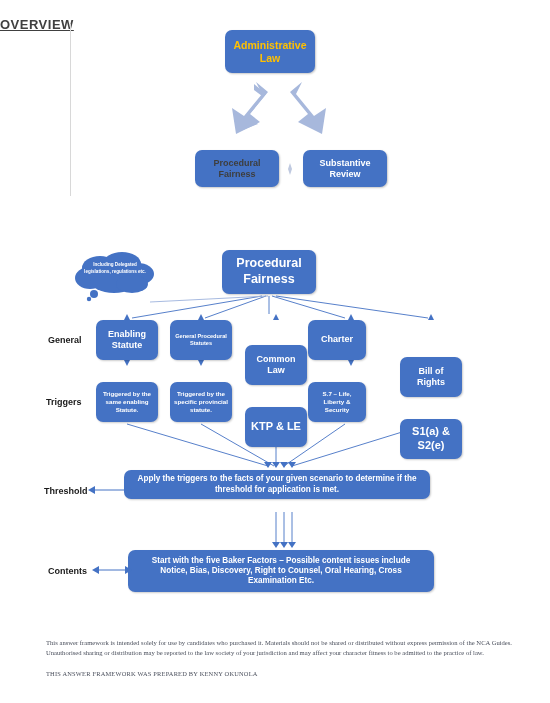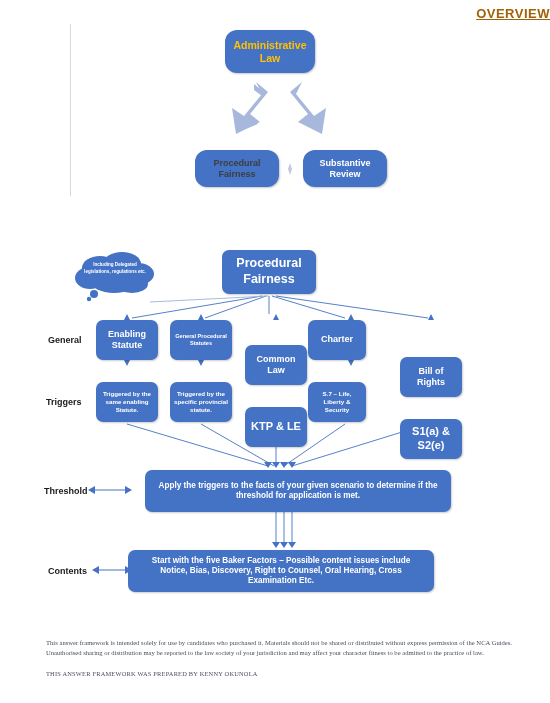--- a/index.html
+++ b/index.html
@@ -3,27 +3,27 @@
 <meta charset="utf-8">
 <title>Procedural Fairness Framework</title>
 <style>
   html,body{margin:0;padding:0;background:#ffffff;}
   body{width:550px;height:703px;position:relative;overflow:hidden;
        font-family:"Liberation Sans","DejaVu Sans",sans-serif;color:#1a1a1a;}
 
   .abs{position:absolute;}
 
   
-  #overview-title{left:0;right:0;top:6px;text-align:right;font-size:13px;
-      font-weight:700;letter-spacing:.5px;text-decoration:underline;color:#a16207;}
+  #overview-title{left:0;right:0;top:17px;text-align:left;font-size:13px;
+      font-weight:700;letter-spacing:.5px;text-decoration:underline;color:#404040;}
 
   #overview-frame{left:70px;top:24px;width:410px;height:172px;
       border-left:1px solid #d8d8d8;box-sizing:border-box;}
 
-  .ovbox{position:absolute;border-radius:12px;background:#4472c4;
+  .ovbox{position:absolute;border-radius:7px;background:#4472c4;
       box-shadow:1px 1px 2px rgba(0,0,0,.22);
       display:flex;align-items:center;justify-content:center;text-align:center;
       font-weight:700;line-height:1.2;}
   #admin-law-box{left:225px;top:30px;width:90px;height:43px;font-size:10.5px;color:#ffc000;}
   #pf-box-ov{left:195px;top:150px;width:84px;height:37px;font-size:9px;color:#3e3e3e;}
   #sr-box-ov{left:303px;top:150px;width:84px;height:37px;font-size:9px;color:#ffffff;}
 
   #ov-arrow-left,#ov-arrow-right{position:absolute;}
   #ov-mid-mark{position:absolute;left:288px;top:163px;width:4px;height:12px;}
 
@@ -41,21 +41,21 @@
   .src{top:110px;height:40px;font-size:9px;}
   .trg{top:172px;height:40px;font-size:6.2px;}
   .trg.big{font-size:11px;}
 
   .c0{left:96px;width:62px;}
   .c1{left:170px;width:62px;}
   .c2{left:245px;width:62px;margin-top:25px;}
   .c3{left:308px;width:58px;}
   .c4{left:400px;width:62px;margin-top:37px;}
 
-  #threshold-box{left:145px;top:260px;width:306px;height:42px;font-size:8.2px;padding:0 10px;}
+  #threshold-box{left:124px;top:260px;width:306px;height:29px;font-size:8.2px;padding:0 10px;}
   #contents-box{left:128px;top:340px;width:306px;height:42px;font-size:8.2px;padding:8px 10px;}
 
   .rowlabel{position:absolute;font-size:9px;font-weight:700;color:#1a1a1a;}
   #lbl-sources{left:48px;top:125px;}
   #lbl-triggers{left:46px;top:187px;}
   #lbl-threshold{left:44px;top:276px;}
   #lbl-contents{left:48px;top:356px;}
 
   #cloud{position:absolute;left:74px;top:42px;width:82px;height:52px;}
   #cloud-text{position:absolute;left:80px;top:52px;width:70px;text-align:center;

